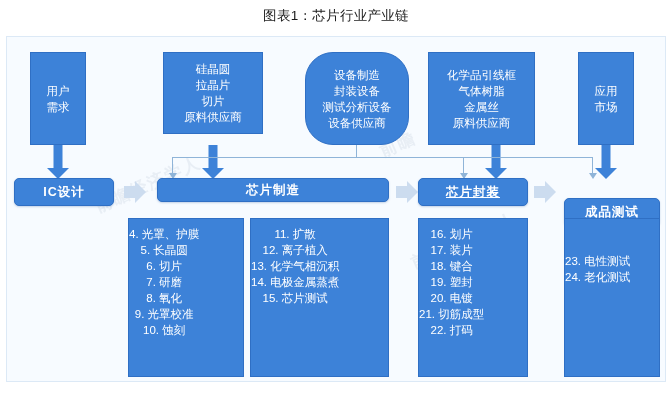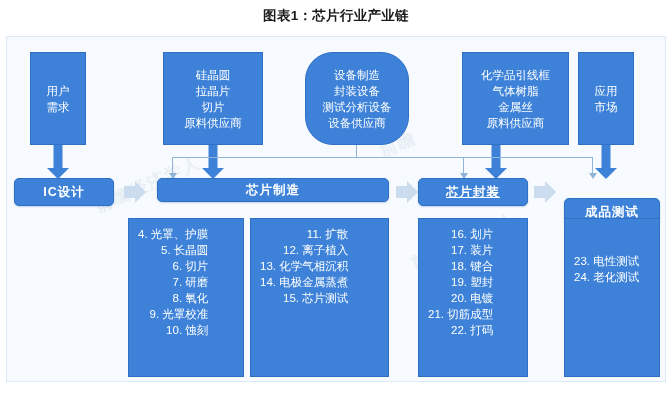--- a/index.html
+++ b/index.html
@@ -8,21 +8,21 @@
     background:#ffffff;
     font-family:"Liberation Sans","DejaVu Sans",sans-serif;
     overflow:hidden;
   }
   #stage{position:relative;width:672px;height:419px;}
 
   
   .title{
     position:absolute;left:0;top:7px;width:672px;
     text-align:center;
-    font-size:13.5px;font-weight:bold;color:#1a1a1a;
+    font-size:13.5px;font-weight:normal;color:#1a1a1a;
     letter-spacing:.3px;
   }
 
   
   .panel{
     position:absolute;left:6px;top:36px;width:660px;height:346px;
     background:#f7fbff;
     border:1px solid #dce9f6;
     box-sizing:border-box;
   }
@@ -41,21 +41,21 @@
     position:absolute;box-sizing:border-box;
     background:#3d82d8;
     border:1px solid #2f6fc4;
     color:#ffffff;
     display:flex;flex-direction:column;
     align-items:center;justify-content:center;
     font-size:11.5px;line-height:16px;
     text-align:center;
     white-space:pre-line;
   }
-  .bbox.left{align-items:flex-start;text-align:right;padding-left:9px;}
+  .bbox.left{align-items:flex-start;text-align:center;}
   .bbox.topal{justify-content:flex-start;padding-top:7px;}
 
   
   .proc{
     position:absolute;box-sizing:border-box;
     background:#3d82d8;
     border:1px solid #2f6fc4;
     border-radius:5px;
     color:#fff;font-weight:bold;font-size:12.5px;
     display:flex;align-items:center;justify-content:center;
@@ -110,31 +110,31 @@
 
   <div class="panel">
     <div class="wm wm1">前瞻经济学人</div>
     <div class="wm wm2">前瞻经济学人</div>
     <div class="wm wm3">前瞻</div>
   </div>
 
   <div class="bbox" style="left:30px;top:52px;width:56px;height:93px;">用户
 需求</div>
 
-  <div class="bbox" style="left:163px;top:52px;width:100px;height:93px;text-align:center;">硅晶圆
+  <div class="bbox" style="left:163px;top:52px;width:100px;height:82px;text-align:center;">硅晶圆
 拉晶片
 切片
 原料供应商</div>
 
   <div class="bbox" style="left:305px;top:52px;width:104px;height:93px;border-radius:28px;">设备制造
 封装设备
 测试分析设备
 设备供应商</div>
 
-  <div class="bbox" style="left:462px;top:52px;width:107px;height:93px;">化学品引线框
+  <div class="bbox" style="left:428px;top:52px;width:107px;height:93px;">化学品引线框
 气体树脂
 金属丝
 原料供应商</div>
 
   <div class="bbox" style="left:578px;top:52px;width:56px;height:93px;">应用
 市场</div>
 
   <div class="darrow" style="left:46px;top:145px;width:24px;height:34px;">
     <div class="shaft" style="width:9px;height:23px;"></div>
       <div class="head"></div>

